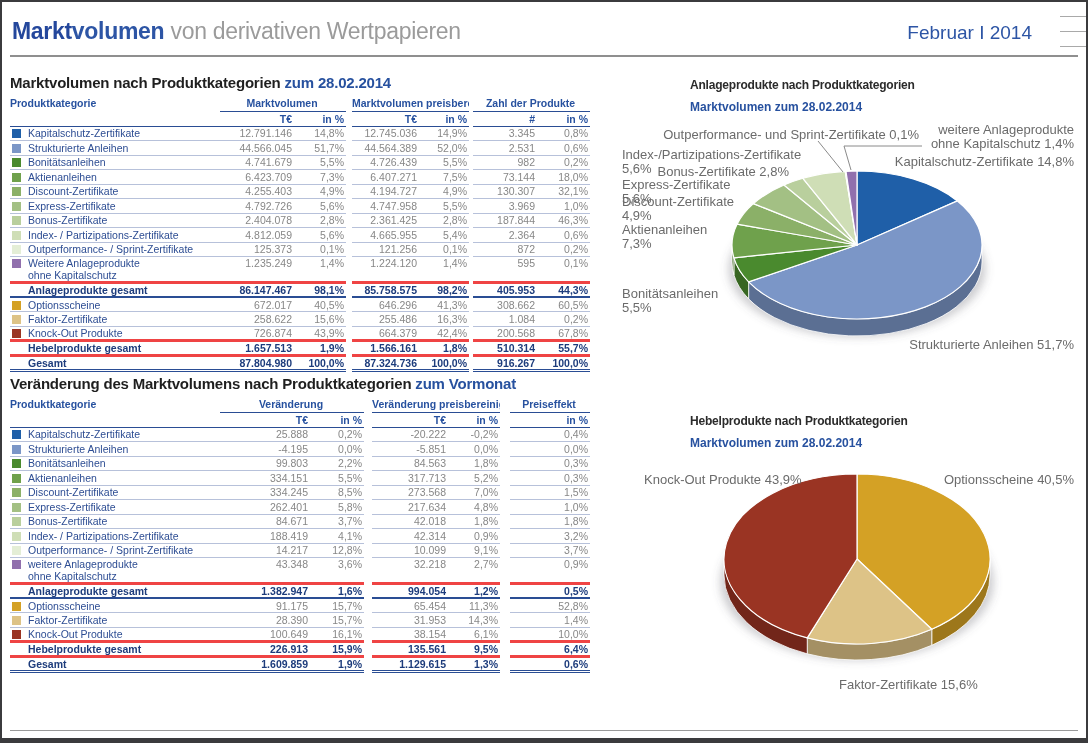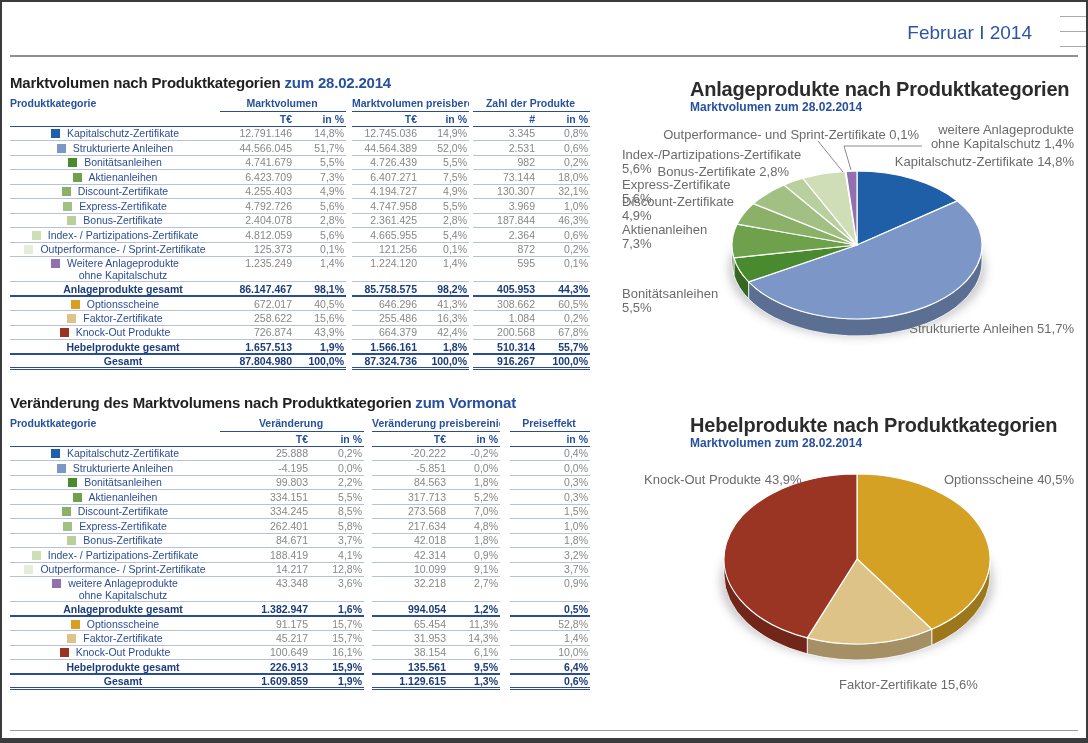--- a/index.html
+++ b/index.html
@@ -15,55 +15,56 @@
   .masthead .subtitle { font-size:23px; color:#9b9b9b; font-weight:normal; }
   .masthead .issue { position:absolute; right:40px; top:4px; font-size:19px; color:#2d55a5; }
   .rule-top { position:absolute; left:8px; right:8px; top:53px; height:2px; background:#8f8f8f; }
   .dash { position:absolute; right:0; width:26px; height:1px; background:#a9a9a9; }
   .rule-bottom { position:absolute; left:8px; right:8px; bottom:7px; height:1px; background:#9a9a9a; }
 
   
   .left-col { position:absolute; left:8px; top:72px; width:580px; }
   .sec-title { font-size:15px; font-weight:bold; color:#1f1f1f; letter-spacing:-0.2px; }
   .sec-title .accent { color:#27519f; }
-  .sec2 { margin-top:24px; }
+  .sec2 { margin-top:3px; }
   table.rep { border-collapse:collapse; table-layout:fixed; width:580px; margin-top:6px;
               font-size:10.5px; color:#878787; }
   table.rep td { padding:0 2px 0 0; height:14.5px; line-height:12px; overflow:hidden; white-space:nowrap; }
   td.colhdr { color:#27519f; font-weight:bold; vertical-align:top; text-align:left;
               border-bottom:1px solid #2a4d94; font-size:10.5px; padding-top:1px; }
   td.ghd { color:#27519f; font-weight:bold; text-align:center; vertical-align:top;
            border-bottom:1px solid #2a4d94; white-space:pre-line; line-height:12px; padding-top:1px; }
   td.sub { color:#27519f; font-weight:bold; text-align:right; border-bottom:1px solid #2a4d94; }
   td.gap { border:none !important; }
   tbody td { border-bottom:1px solid #b7c1da; }
-  td.lbl { color:#2d4d93; text-align:center; }
+  td.lbl { color:#2d4d93; text-align:left; }
   td.num { text-align:right; }
   .swatch { display:inline-block; width:9px; height:9px; margin:0 7px -1px 2px; }
   .swatch.hide { visibility:hidden; }
-  tr.total td { color:#1d3c7c; font-weight:bold; border-top:1px solid #ef4444;
+  tr.total td { color:#1d3c7c; font-weight:bold; border-top:3px solid #ef4444;
                 border-bottom:2px solid #2a4d94; }
   tr.total td.gap { border:none; }
   tr.grand td { border-bottom:3px double #2a4d94; }
   .l2 { padding-left:18px; }
 
   
   .right-col { position:absolute; left:620px; top:70px; width:462px; height:665px; }
-  .chart-title { position:absolute; left:68px; font-size:20px; font-weight:bold; color:#2b2b2b; letter-spacing:-0.2px; }
+  .chart-title { position:absolute; left:68px; font-size:12px; font-weight:bold; color:#2b2b2b; letter-spacing:-0.2px; }
   .chart-sub { position:absolute; left:68px; font-size:12px; font-weight:bold; color:#27519f; }
   .pie-svg { position:absolute; left:0; }
   .pie-label { position:absolute; font-size:13px; color:#6b6b6b; white-space:pre-line; line-height:14px; }
   .r { text-align:right; }
 </style>
 </head>
 <body>
 
 <div class="page">
 
   <div class="masthead">
+    <span class="title"><span>Markt</span><span class="rest">volumen</span><span class="subtitle"> von derivativen Wertpapieren</span></span>
     <span class="issue">Februar I 2014</span>
   </div>
   <div class="dash" style="top:14px;"></div>
   <div class="dash" style="top:29px;"></div>
   <div class="dash" style="top:44px;"></div>
   <div class="rule-top"></div>
 
   <div class="left-col">
     <div class="sec-title">
       <span>Marktvolumen nach Produktkategorien</span>
@@ -435,21 +436,21 @@
             <td class="num">91.175</td>
             <td class="num">15,7%</td>
             <td class="gap"></td>
             <td class="num">65.454</td>
             <td class="num">11,3%</td>
             <td class="gap"></td>
             <td class="num">52,8%</td>
           </tr>
           <tr>
             <td class="lbl"><span class="swatch" style="background: rgb(221, 195, 135);"></span>Faktor-Zertifikate</td>
-            <td class="num">45.217</td>
+            <td class="num">28.390</td>
             <td class="num">15,7%</td>
             <td class="gap"></td>
             <td class="num">31.953</td>
             <td class="num">14,3%</td>
             <td class="gap"></td>
             <td class="num">1,4%</td>
           </tr>
           <tr>
             <td class="lbl"><span class="swatch" style="background: rgb(154, 52, 35);"></span>Knock-Out Produkte</td>
             <td class="num">100.649</td>
@@ -505,21 +506,21 @@
         <path d="M 235 113 L 131.4094761872727 71.58536491482471 A 125 74 0 0 1 161.9736756255324 52.94144405428732 Z" fill="#a3c084" stroke="#fff" stroke-width="1.2" stroke-linejoin="round"></path>
         <path d="M 235 113 L 161.9736756255324 52.94144405428732 A 125 74 0 0 1 180.91667099176425 46.28500520737279 Z" fill="#b9cf9d" stroke="#fff" stroke-width="1.2" stroke-linejoin="round"></path>
         <path d="M 235 113 L 180.91667099176425 46.28500520737279 A 125 74 0 0 1 223.20116936864892 39.33039253565374 Z" fill="#cfdeb6" stroke="#fff" stroke-width="1.2" stroke-linejoin="round"></path>
         <path d="M 235 113 L 223.20116936864892 39.33039253565374 A 125 74 0 0 1 223.98564275874705 39.287836238227555 Z" fill="#e4eed6" stroke="#fff" stroke-width="1.2" stroke-linejoin="round"></path>
         <path d="M 235 113 L 223.98564275874705 39.287836238227555 A 125 74 0 0 1 234.99999999999997 39 Z" fill="#9170ad" stroke="#fff" stroke-width="1.2" stroke-linejoin="round"></path>
         <polyline points="196,9 221,40" fill="none" stroke="#8a8a8a" stroke-width="1"></polyline>
         <polyline points="300,14 222,14 229,38" fill="none" stroke="#8a8a8a" stroke-width="1"></polyline>
       </svg>
     <div id="chart1-labels">
         <div class="pie-label" style="top: 83px; right: 10px;">Kapitalschutz-Zertifikate 14,8%</div>
-        <div class="pie-label" style="top: 250px; right: 10px;">Strukturierte Anleihen 51,7%</div>
+        <div class="pie-label" style="top: 266px; right: 10px;">Strukturierte Anleihen 51,7%</div>
         <div class="pie-label" style="top: 215px; right: 358px;">Bonitätsanleihen 5,5%</div>
         <div class="pie-label" style="top: 151px; right: 356px;">Aktienanleihen 7,3%</div>
         <div class="pie-label" style="top: 123px; right: 345px;">Discount-Zertifikate 4,9%</div>
         <div class="pie-label" style="top: 106px; right: 321px;">Express-Zertifikate 5,6%</div>
         <div class="pie-label" style="top: 93px; right: 295px; margin-left: 24px;">Bonus-Zertifikate 2,8%</div>
         <div class="pie-label" style="top: 76px; right: 264px;">Index-/Partizipations-Zertifikate 5,6%</div>
         <div class="pie-label" style="top: 56px; right: 165px;">Outperformance- und Sprint-Zertifikate 0,1%</div>
         <div class="pie-label r" style="top: 51px; right: 10px;">weitere Anlageprodukte
 ohne Kapitalschutz 1,4%</div>
       </div>

